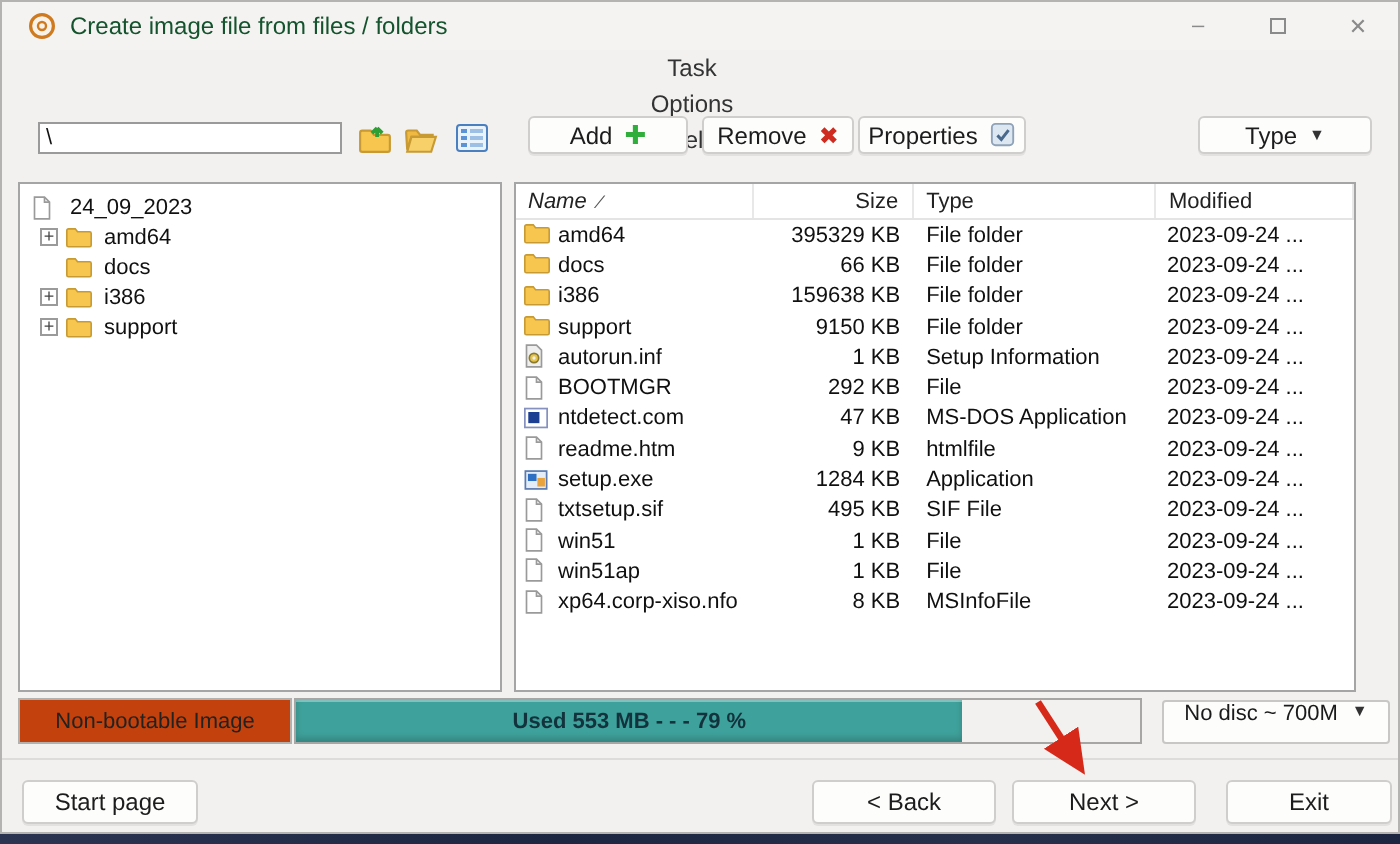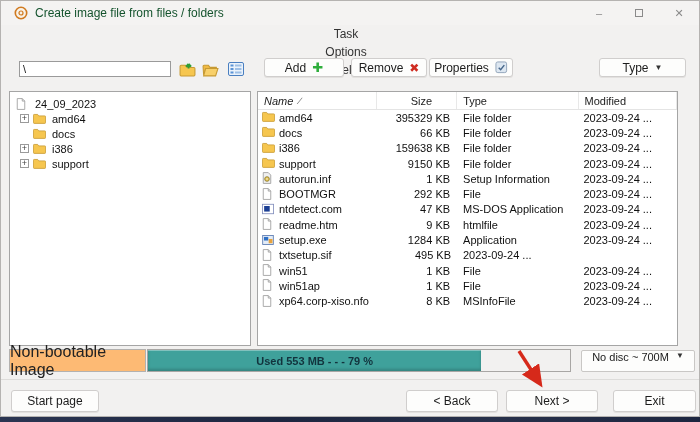--- a/index.html
+++ b/index.html
@@ -43,34 +43,34 @@
               color:#444; margin-right:4px; flex:none; }
   .expander-spacer { width:13px; flex:none; }
   .tree-icon { width:14px; height:12px; margin-right:5px; flex:none; display:inline-flex; }
 
   .list-panel { position:absolute; left:256px; top:90px; width:421px; height:255px;
                 background:#fff; border:1px solid #a5a5a5; overflow:hidden; font-size:11px; }
   .list-header { display:flex; height:18px; align-items:center; border-bottom:1px solid #e4e4e4;
                  color:#222; }
   .hcol { height:100%; display:flex; align-items:center; padding-left:6px;
           border-right:1px solid #e8e8e8; }
-  .hcol.size { justify-content:flex-end; padding-right:24px; }
+  .hcol.size { justify-content:flex-end; padding-right:7px; }
   .sort-glyph { margin-left:6px; font-size:9px; color:#555; }
   .list-row { display:flex; align-items:center; height:15.3px; color:#101010; }
   .cell { overflow:hidden; white-space:nowrap; padding-left:6px; }
   .c-name { width:120px; display:flex; align-items:center; padding-left:4px; }
   .c-size { width:80px; text-align:right; padding-right:7px; padding-left:0; }
   .c-type { width:122px; }
   .c-mod  { width:99px; padding-left:5px; }
   .row-icon { width:13px; height:13px; margin-right:4px; flex:none; display:inline-flex; }
 
   
   .boot-panel { position:absolute; left:8px; top:348px; width:137px; height:23px;
-                background:#fdba74; border:1px solid #b3b1af; display:flex; align-items:center;
-                justify-content:center; font-size:16px; color:#222; }
+                background:#c2410c; border:1px solid #b3b1af; display:flex; align-items:center;
+                justify-content:center; font-size:11px; color:#222; }
   .progress-track { position:absolute; left:146px; top:348px; width:424px; height:23px;
                     background:#f2f1f0; border:1px solid #a8a6a4; }
   .progress-fill { height:100%; display:flex; align-items:center; justify-content:center;
                    font-size:11px; color:#12333d; font-weight:bold;
                    box-shadow:inset 0 1px 0 rgba(255,255,255,.35), inset 0 -2px 3px rgba(0,0,0,.18); }
   .disc-select { position:absolute; left:580px; top:349px; width:114px; height:22px;
                  background:#fdfdfc; border:1px solid #c9c7c5; border-radius:2px; display:flex;
                  justify-content:center; gap:7px; font-size:11px; color:#1a1a1a; }
   .caret { font-size:8px; color:#333; }
 
@@ -343,20 +343,21 @@
             <div class="cell c-name">
               <span class="row-icon">
                 <svg viewBox="0 0 12 14" width="10" height="12">
                   <path d="M1.5 0.5 h6 l3 3 v10 h-9 z" fill="#fff" stroke="#9a9a9a"></path>
                   <path d="M7.5 0.5 v3 h3" fill="none" stroke="#9a9a9a"></path>
                 </svg>
               </span>
               <span>txtsetup.sif</span>
             </div>
             <div class="cell c-size">495 KB</div>
+            <div class="cell c-type">SIF File</div>
             <div class="cell c-mod">2023-09-24 ...</div>
           </div>
           <div class="list-row">
             <div class="cell c-name">
               <span class="row-icon">
                 <svg viewBox="0 0 12 14" width="10" height="12">
                   <path d="M1.5 0.5 h6 l3 3 v10 h-9 z" fill="#fff" stroke="#9a9a9a"></path>
                   <path d="M7.5 0.5 v3 h3" fill="none" stroke="#9a9a9a"></path>
                 </svg>
               </span>

